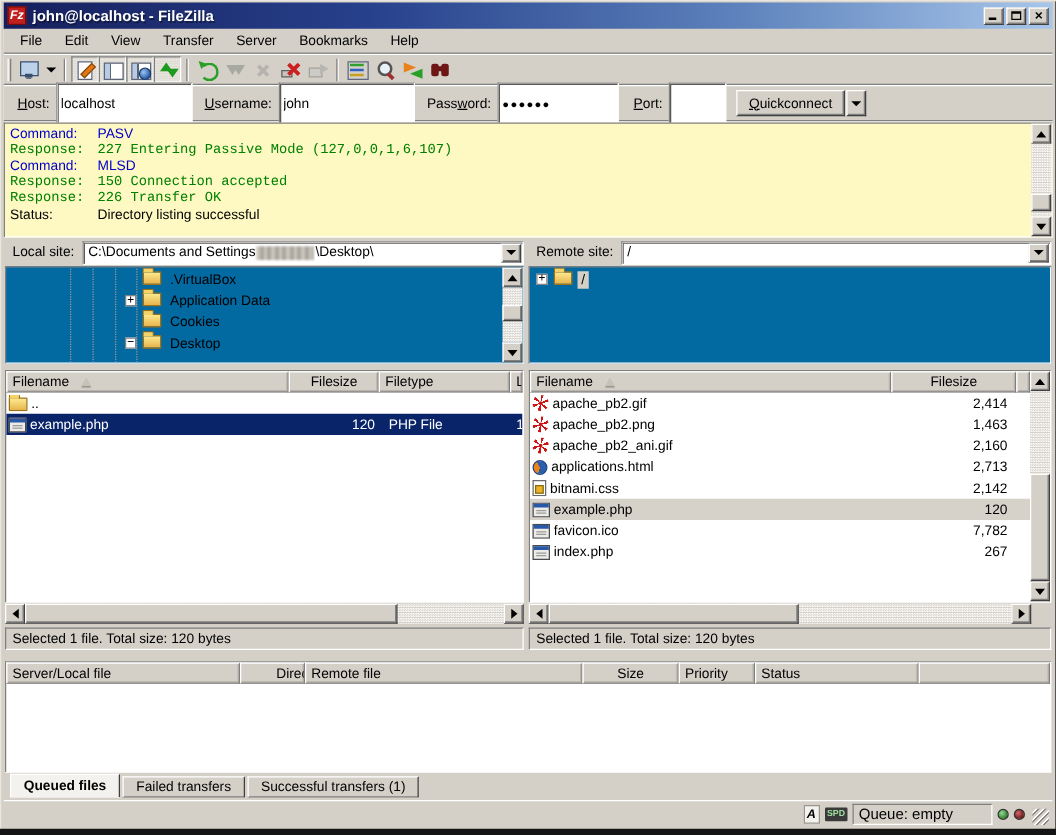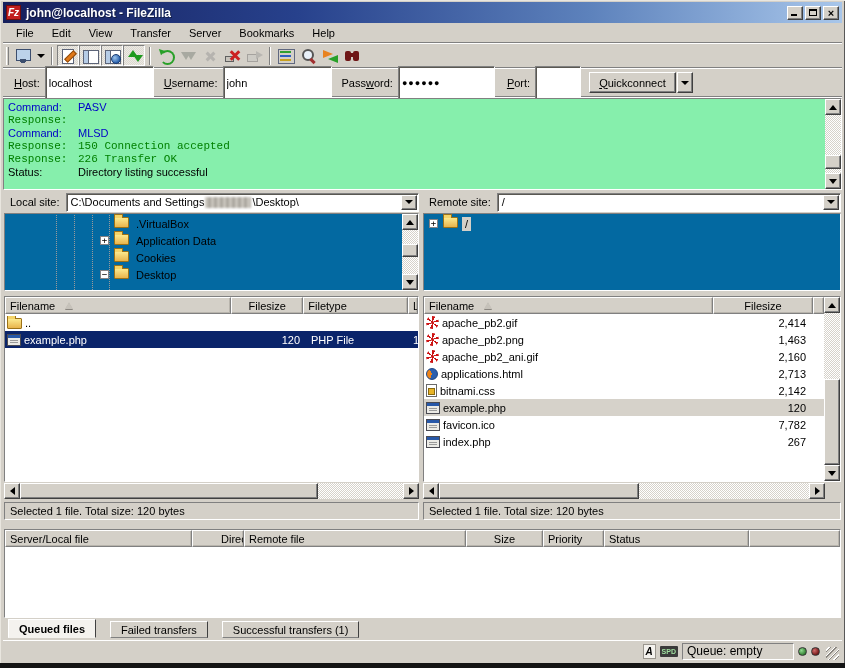--- a/index.html
+++ b/index.html
@@ -92,21 +92,21 @@
   .quickbar { position:absolute; left:3px; top:69px; right:3px; height:28px; display:flex; align-items:center;
               padding-left:11px; border-bottom:1px solid #808080; box-shadow:0 1px 0 #fff; }
   .qlabel { margin-right:5px; }
   .qlabel .ul { text-decoration:underline; }
   .qinput { height:34px; font:11px "Liberation Sans",sans-serif; padding:0 3px; outline:none; }
   .qc-btn { height:21px; padding:0 9px; font:11px "Liberation Sans",sans-serif; display:flex; align-items:center; }
   .qc-btn .ul { text-decoration:underline; }
   .qc-drop { width:16px; height:21px; display:flex; align-items:center; justify-content:center; margin-left:1px; }
 
   
-  .log { position:absolute; left:3px; top:98px; right:3px; height:92px; background:#86efac;
+  .log { position:absolute; left:3px; top:98px; right:3px; height:92px; background:#fef9c3;
          border:1px solid; border-color:#808080 #fff #fff #808080; }
   .log-lines { position:absolute; left:0; top:1px; right:18px; bottom:0; overflow:hidden; padding-top:1px; }
   .log-line { display:flex; line-height:13px; white-space:nowrap; }
   .log-label { width:74px; padding-left:4px; flex:none; }
   .log-line.command { color:#0000c8; }
   .log-line.response { color:#008000;font-family:Liberation Mono, monospace; }
   .log-line.status { color:#000; }
 
   
   .sb-v { position:absolute; top:0; right:0; bottom:0; width:16px; display:flex; flex-direction:column; }
@@ -184,21 +184,21 @@
 
   
   .queue { position:absolute; left:4px; right:4px; top:529px; height:89px; background:#fff;
            border:1px solid; border-color:#808080 #fff #fff #808080; display:flex; flex-direction:column; }
   .qheader { display:flex; height:17px; flex:none; }
   .qbody { flex:1; }
 
   
   .tabs { position:absolute; left:8px; top:618px; height:20px; display:flex; align-items:flex-end; }
   .tab { height:17px; padding:0 10px; display:flex; align-items:center; background:#d4d0c8;
-         border:1px solid; border-color:#fff #404040 #808080 #fff; margin-right:14px; }
+         border:1px solid; border-color:#fff #404040 #808080 #fff; margin-right:2px; }
   .tab.active { height:19px; background:#f4f2ee; font-weight:bold; border-bottom-color:#f4f2ee; }
 
   
   .statusbar { position:absolute; left:3px; right:3px; top:640px; height:22px; display:flex; align-items:center;
                border-top:1px solid #fff; }
   .sb-right { margin-left:auto; display:flex; align-items:center; gap:4px; padding-right:3px; }
   .ind-a { width:13px; height:15px; background:#f4f2ee; border:1px solid #9a968e; font-weight:bold; font-size:10px;
            display:flex; align-items:center; justify-content:center; font-style:italic; }
   .ind-spd { height:11px; padding:0 2px; background:#3a3a3a; color:#9fe09f; font-size:7px; font-weight:bold;
              display:flex; align-items:center; border-radius:1px; letter-spacing:0; }
@@ -316,20 +316,21 @@
   </div>
 
   <div class="log">
     <div class="log-lines" id="log-lines">
         <div class="log-line command">
           <span class="log-label">Command:</span>
           <span class="log-text">PASV</span>
         </div>
         <div class="log-line response">
           <span class="log-label">Response:</span>
+          <span class="log-text">227 Entering Passive Mode (127,0,0,1,6,107)</span>
         </div>
         <div class="log-line command">
           <span class="log-label">Command:</span>
           <span class="log-text">MLSD</span>
         </div>
         <div class="log-line response">
           <span class="log-label">Response:</span>
           <span class="log-text">150 Connection accepted</span>
         </div>
         <div class="log-line response">
@@ -580,21 +581,21 @@
   <div class="statusline pane-l">Selected 1 file. Total size: 120 bytes</div>
   <div class="statusline pane-r">Selected 1 file. Total size: 120 bytes</div>
 
   <div class="queue">
     <div class="qheader" id="queue-header">
         <span class="hcell" style="width: 187px;">Server/Local file</span>
         <span class="hcell" style="width: 52px; padding-left: 28px;">Directi...</span>
         <span class="hcell" style="width: 222px;">Remote file</span>
         <span class="hcell r" style="width: 77px;">Size</span>
         <span class="hcell" style="width: 61px;">Priority</span>
-        <span class="hcell" style="width: 145px;">Status</span>
+        <span class="hcell" style="width: 131px;">Status</span>
         <span class="hcell" style="flex: 1 1 0%;"></span>
       </div>
     <div class="qbody"></div>
   </div>
 
   <div class="tabs" id="tabs">
       <span class="tab active">Queued files</span>
       <span class="tab">Failed transfers</span>
       <span class="tab">Successful transfers (1)</span>
     </div>

